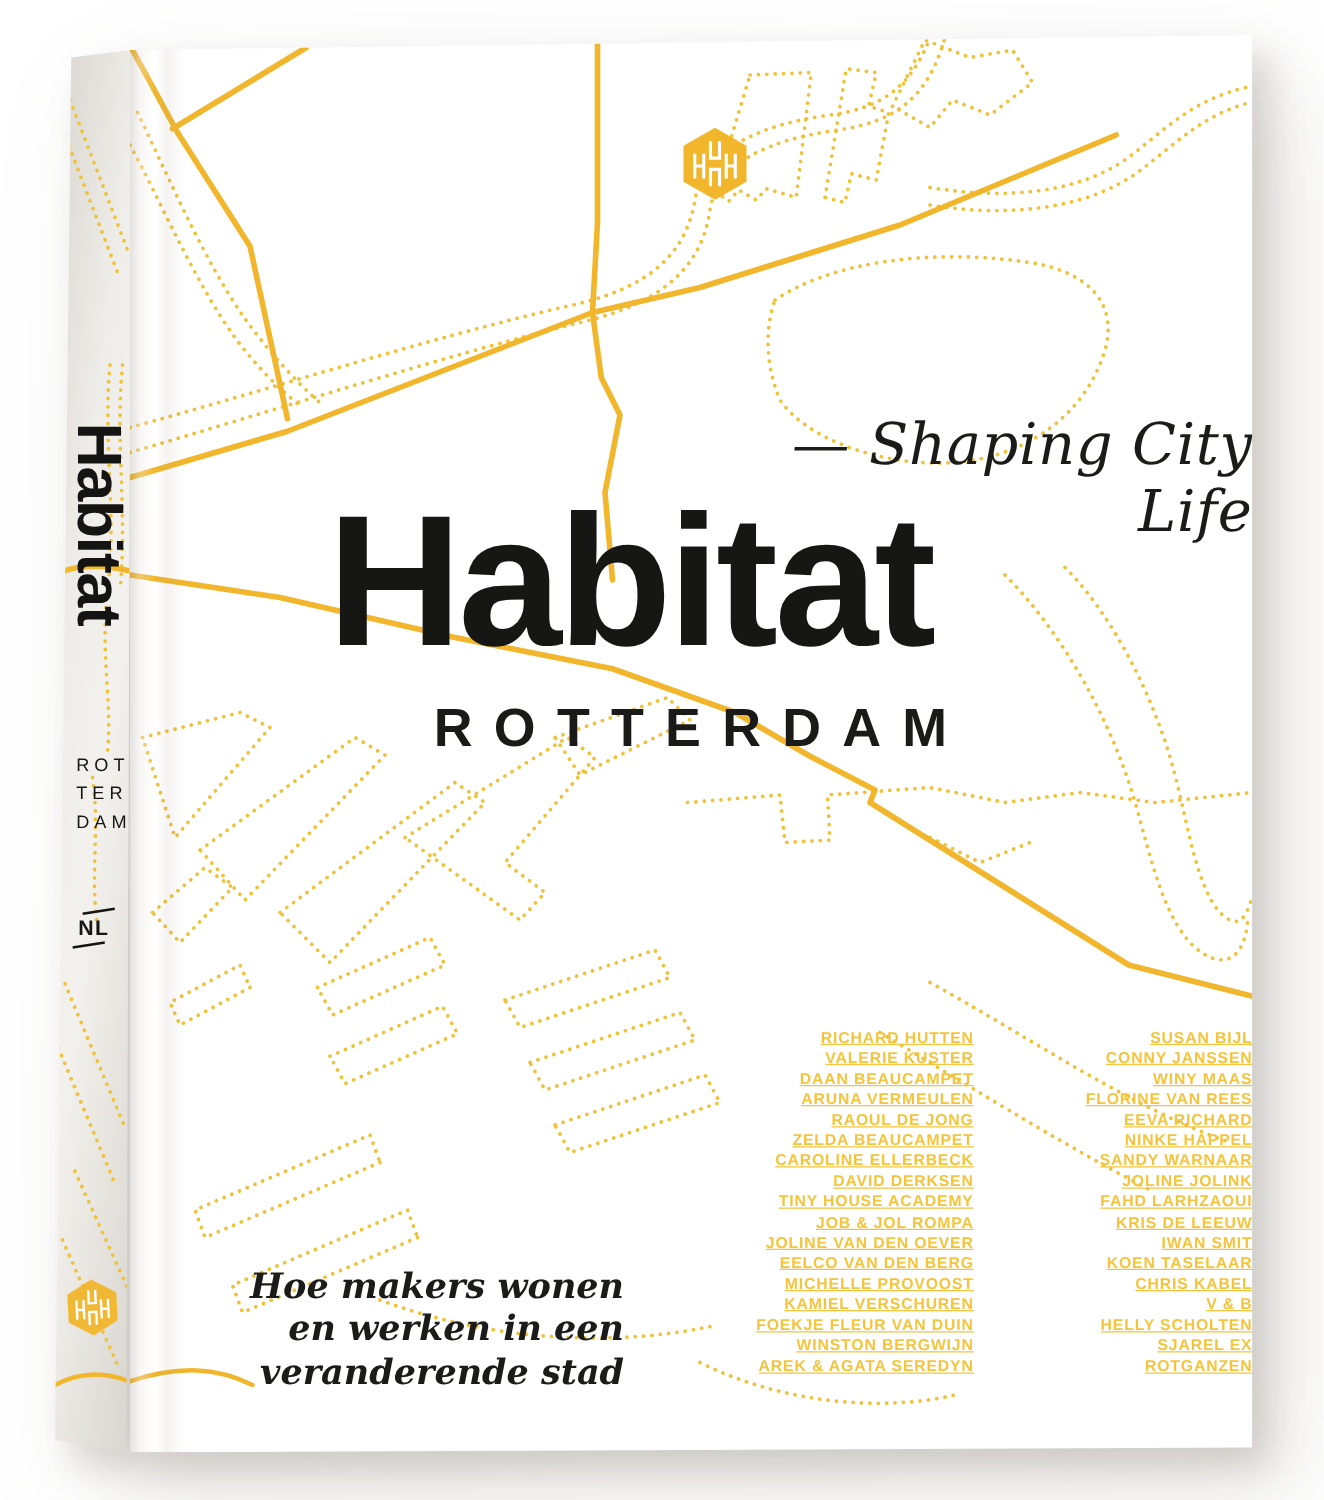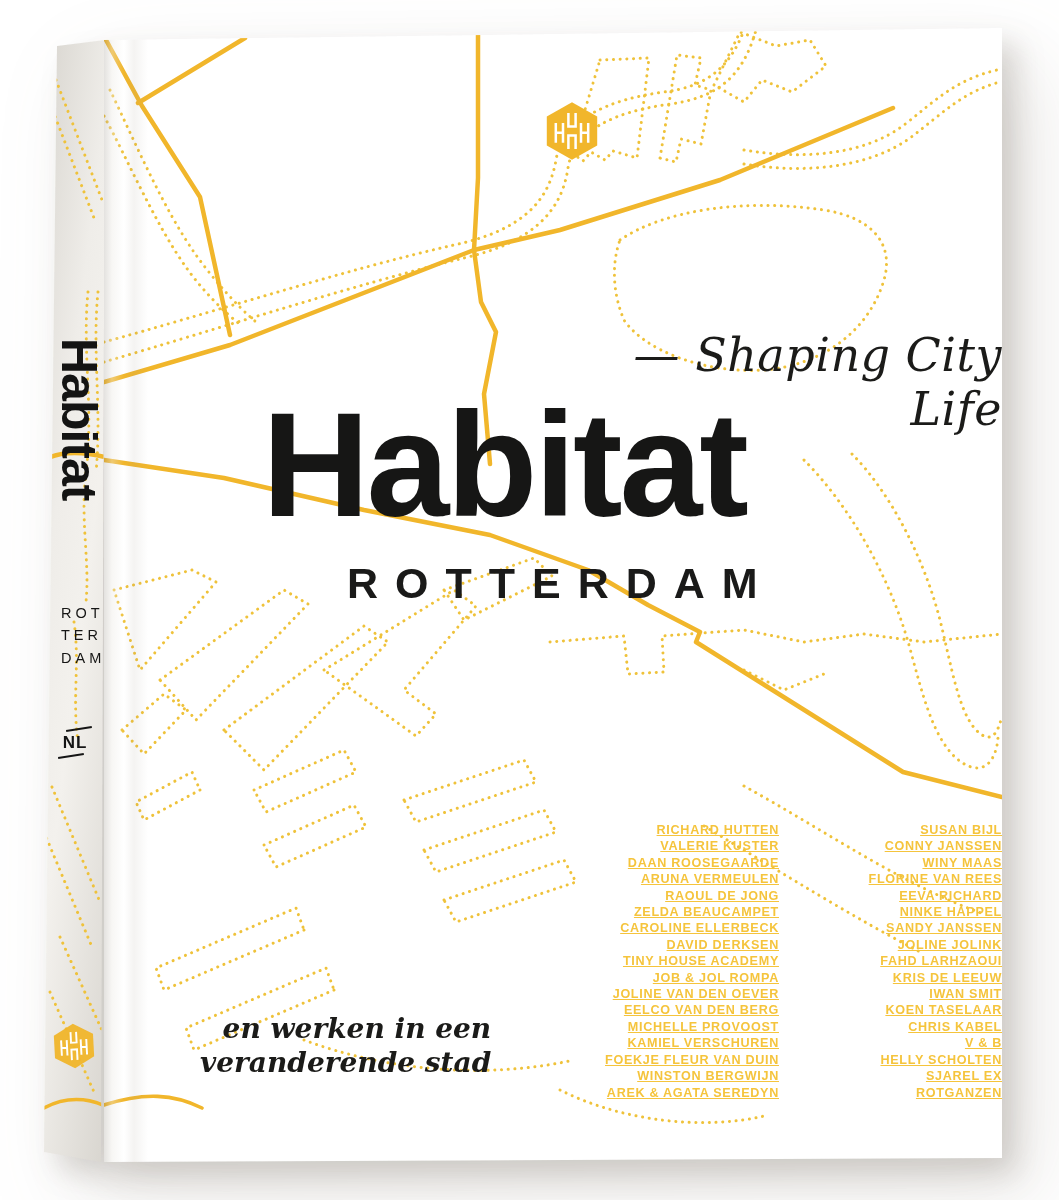--- a/index.html
+++ b/index.html
@@ -160,21 +160,21 @@
         <svg class="publisher-logo" viewBox="0 0 60 68">
           <use href="#hexlogo"></use>
         </svg>
         <div class="tagline-en">— Shaping City Life</div>
         <div class="title">Habitat</div>
         <div class="subtitle">ROTTERDAM</div>
         <div class="names left">
 
         <div>RICHARD HUTTEN</div>
             <div>VALERIE KUSTER</div>
-            <div>DAAN ROOSEGAARDE</div>
+            <div>DAAN BEAUCAMPET</div>
             <div>ARUNA VERMEULEN</div>
             <div>RAOUL DE JONG</div>
             <div>ZELDA BEAUCAMPET</div>
             <div>CAROLINE ELLERBECK</div>
             <div>DAVID DERKSEN</div>
             <div>TINY HOUSE ACADEMY</div>
             <div>JOB &amp; JOL ROMPA</div>
             <div>JOLINE VAN DEN OEVER</div>
             <div>EELCO VAN DEN BERG</div>
             <div>MICHELLE PROVOOST</div>
@@ -184,34 +184,35 @@
             <div>AREK &amp; AGATA SEREDYN</div>
           </div>
         <div class="names right">
 
         <div>SUSAN BIJL</div>
             <div>CONNY JANSSEN</div>
             <div>WINY MAAS</div>
             <div>FLORINE VAN REES</div>
             <div>EEVA RICHARD</div>
             <div>NINKE HAPPEL</div>
-            <div>SANDY JANSSEN</div>
+            <div>SANDY WARNAAR</div>
             <div>JOLINE JOLINK</div>
             <div>FAHD LARHZAOUI</div>
             <div>KRIS DE LEEUW</div>
             <div>IWAN SMIT</div>
             <div>KOEN TASELAAR</div>
             <div>CHRIS KABEL</div>
             <div>V &amp; B</div>
             <div>HELLY SCHOLTEN</div>
             <div>SJAREL EX</div>
             <div>ROTGANZEN</div>
           </div>
         <div class="tagline-nl">
 
+        <div>Hoe makers wonen</div>
             <div>en werken in een</div>
             <div>veranderende stad</div>
           </div>
       </div>
     </div>
 
   </div>
 </div>
 
 </body></html>

